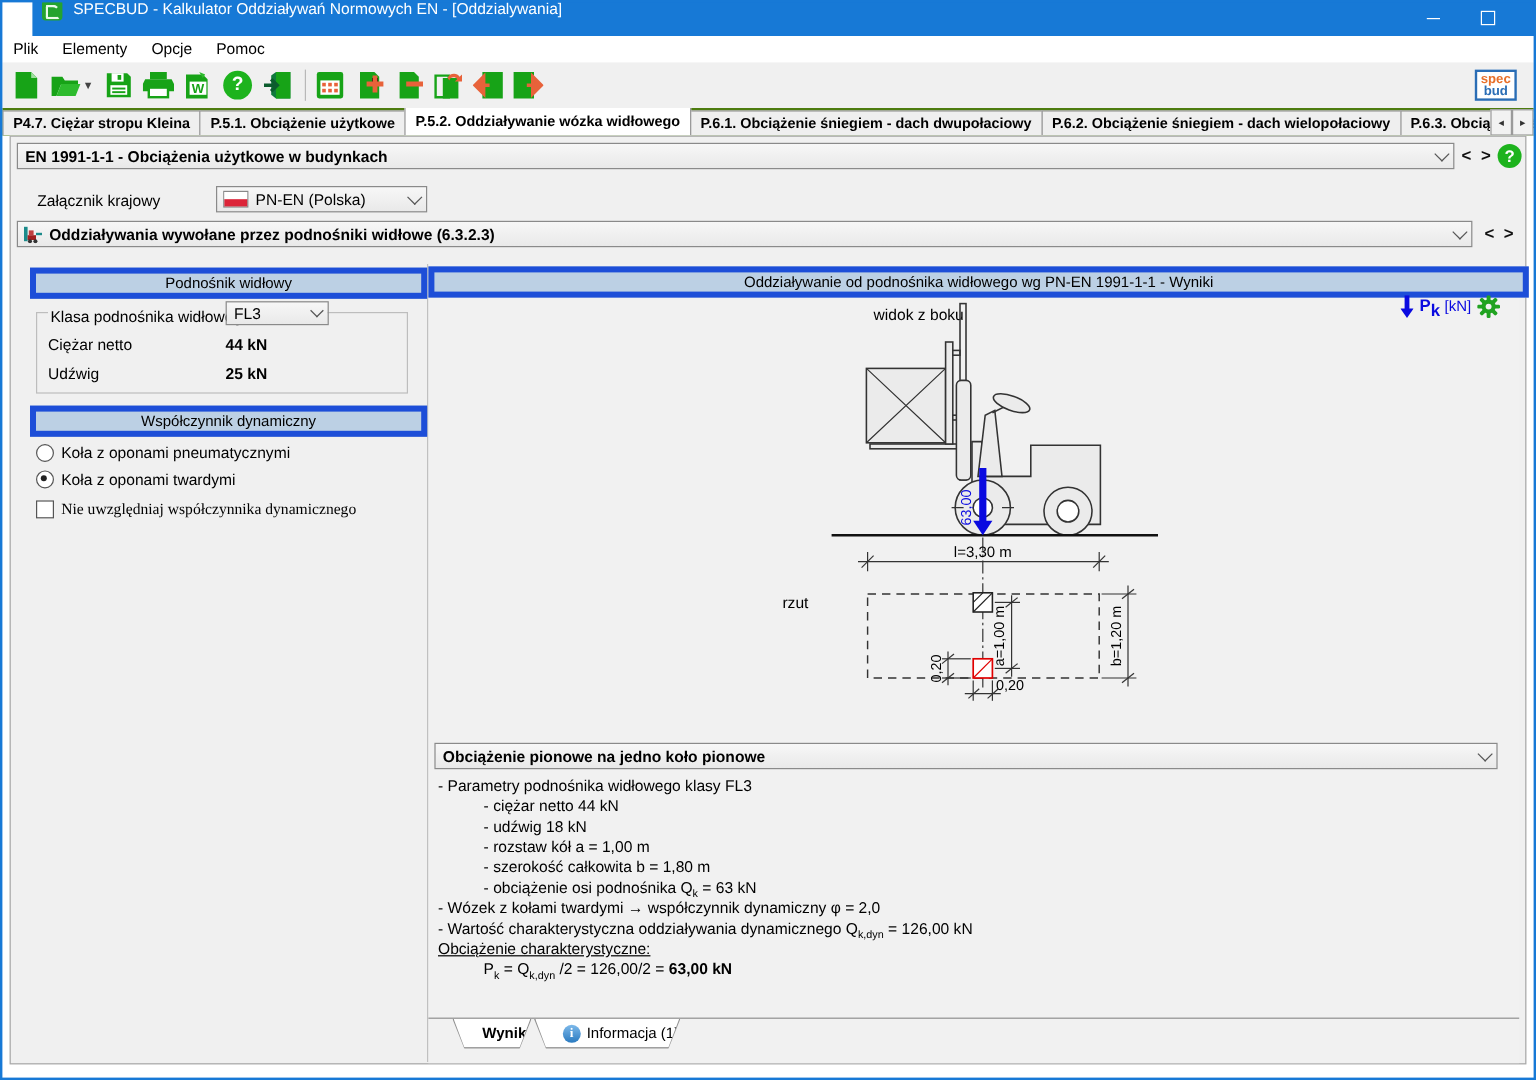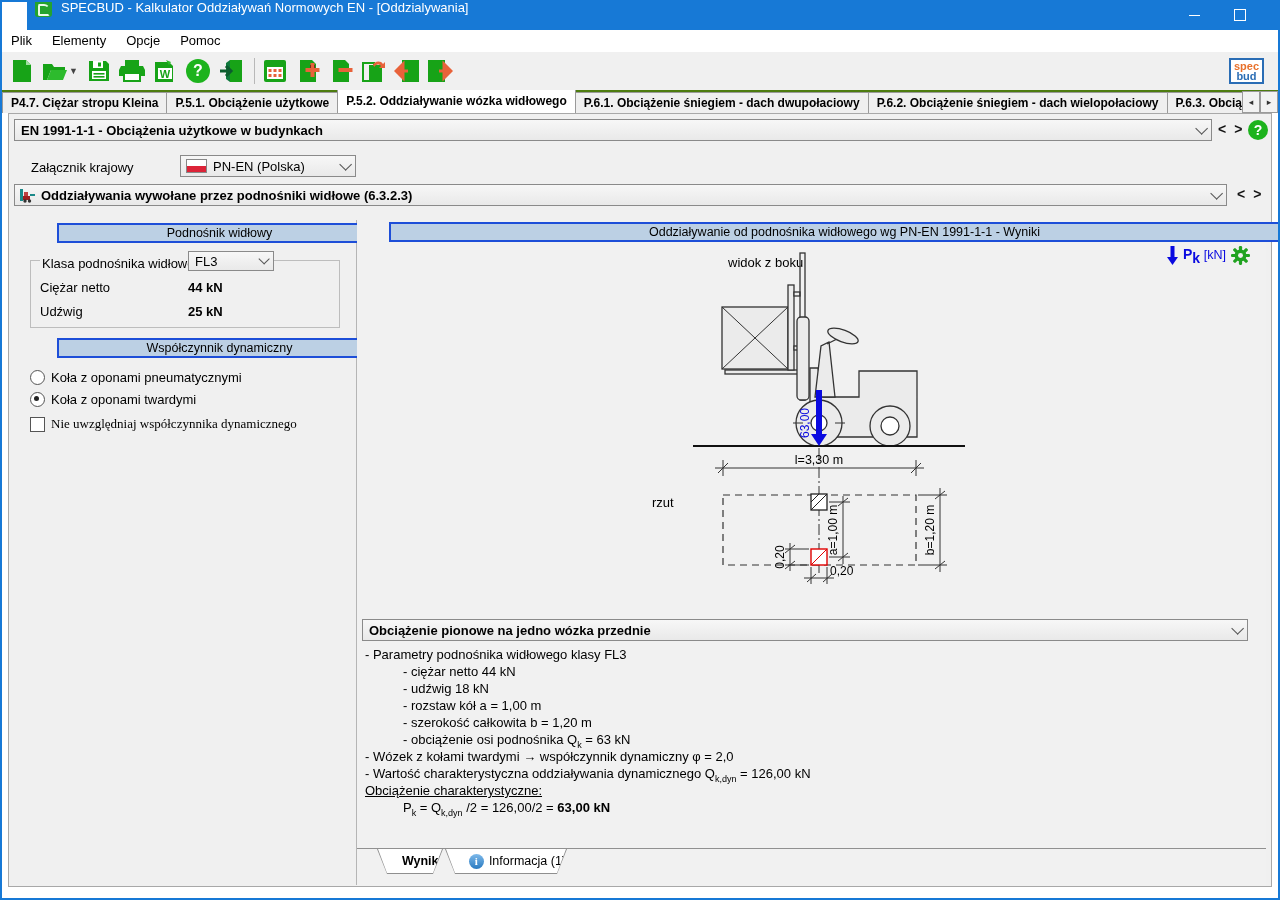--- a/index.html
+++ b/index.html
@@ -61,22 +61,22 @@
   .combo .arrow{margin-left:auto;margin-right:7px;width:8px;height:8px;border-right:1.6px solid #555;
                 border-bottom:1.6px solid #555;transform:rotate(45deg) translateY(-3px);flex:none;}
   .bold{font-weight:bold;}
   .nav-arrows{display:flex;gap:8px;font-weight:bold;font-size:14px;color:#111;}
 
   .flag{width:19px;height:12px;border:1px solid #888;margin-left:5px;flex:none;display:block;}
   .flag .top{height:50%;background:#fff;}
   .flag .bot{height:50%;background:#dc2438;}
 
   
-  .sec-header{background:#bcd0e4;border:2px solid #1d4ed8;text-align:center;height:16px;line-height:16px;
-              font-size:12.5px;margin-left:32px;}
+  .sec-header{background:#bcd0e4;border:5px solid #1d4ed8;text-align:center;height:16px;line-height:16px;
+              font-size:12.5px;}
 
   
   .left-panel{position:absolute;left:5px;top:106px;width:342px;height:665px;border-right:1px solid #b5b5b5;}
   .groupbox{position:absolute;border:1px solid #bdbdbd;}
   .radio{width:13px;height:13px;border:1px solid #555;border-radius:50%;background:#fff;position:relative;flex:none;}
   .radio.sel::after{content:"";position:absolute;left:3px;top:3px;width:5px;height:5px;border-radius:50%;background:#222;}
   .checkbox{width:13px;height:13px;border:1px solid #555;background:#fff;flex:none;}
   .opt-row{position:absolute;display:flex;align-items:center;gap:6px;}
 
   
@@ -435,30 +435,30 @@
         <line x1="454" y1="327" x2="454" y2="344"></line>
         <line x1="470" y1="327" x2="470" y2="344"></line>
         <line x1="447" y1="338" x2="477" y2="338"></line>
         <line x1="450" y1="342" x2="459" y2="334"></line>
         <line x1="466" y1="342" x2="475" y2="334"></line>
       </g>
       <text x="473" y="335" font-size="12" text-anchor="start">0,20</text>
     </svg>
 
     <div class="combo abs" style="left:5px;top:399px;width:886px;height:22px;">
-      <span class="txt bold">Obciążenie pionowe na jedno wózka przednie</span>
+      <span class="txt bold">Obciążenie pionowe na jedno koło pionowe</span>
       <span class="arrow"></span>
     </div>
 
     <div class="result-text" id="result-lines">
         <div class="rline">- Parametry podnośnika widłowego klasy FL3</div>
         <div class="rline ind">- ciężar netto 44 kN</div>
         <div class="rline ind">- udźwig 18 kN</div>
         <div class="rline ind">- rozstaw kół a = 1,00 m</div>
-        <div class="rline ind">- szerokość całkowita b = 1,20 m</div>
+        <div class="rline ind">- szerokość całkowita b = 1,80 m</div>
         <div class="rline ind">- obciążenie osi podnośnika Q<sub>k</sub> = 63 kN</div>
         <div class="rline">- Wózek z kołami twardymi → współczynnik dynamiczny φ = 2,0</div>
         <div class="rline">- Wartość charakterystyczna oddziaływania dynamicznego Q<sub>k,dyn</sub> = 126,00 kN</div>
         <div class="rline ul">Obciążenie charakterystyczne:</div>
         <div class="rline ind">P<sub>k</sub> = Q<sub>k,dyn</sub> /2 = 126,00/2 = <b>63,00 kN</b></div>
       </div>
 
     <div class="btab-area">
       <div class="btab active" style="left:20px;width:66px;">
         <span class="shape"></span>

